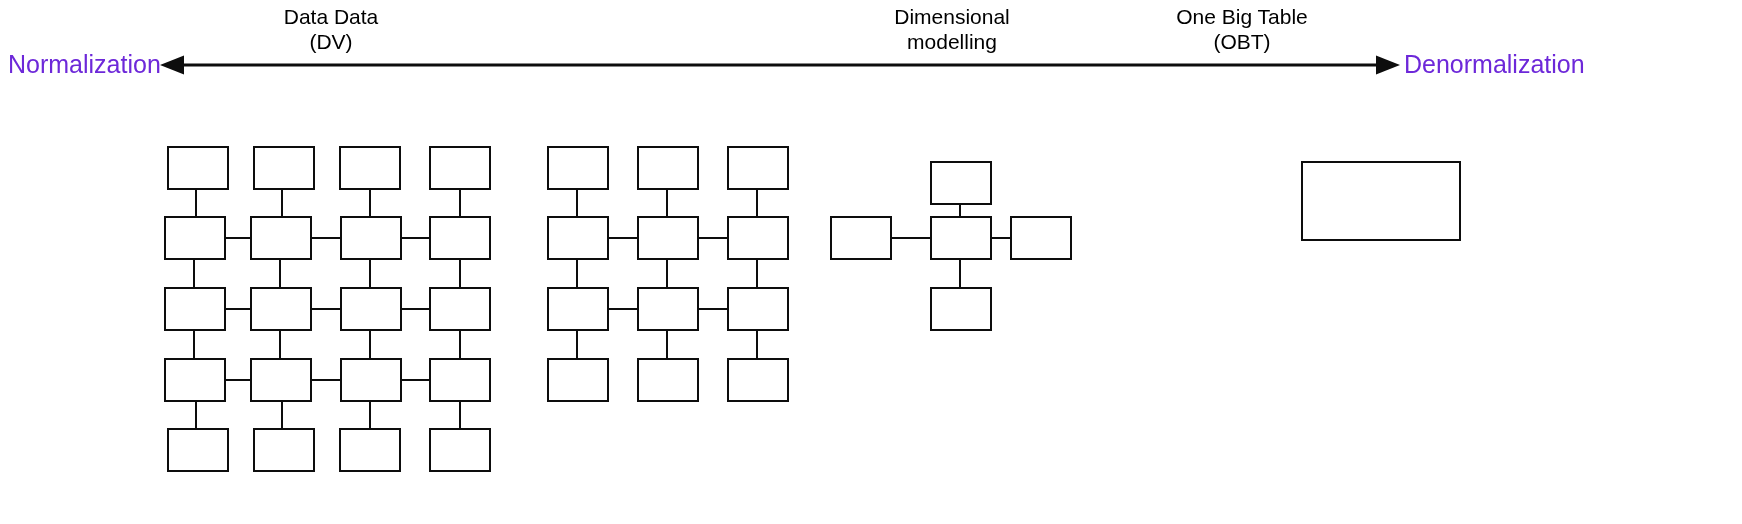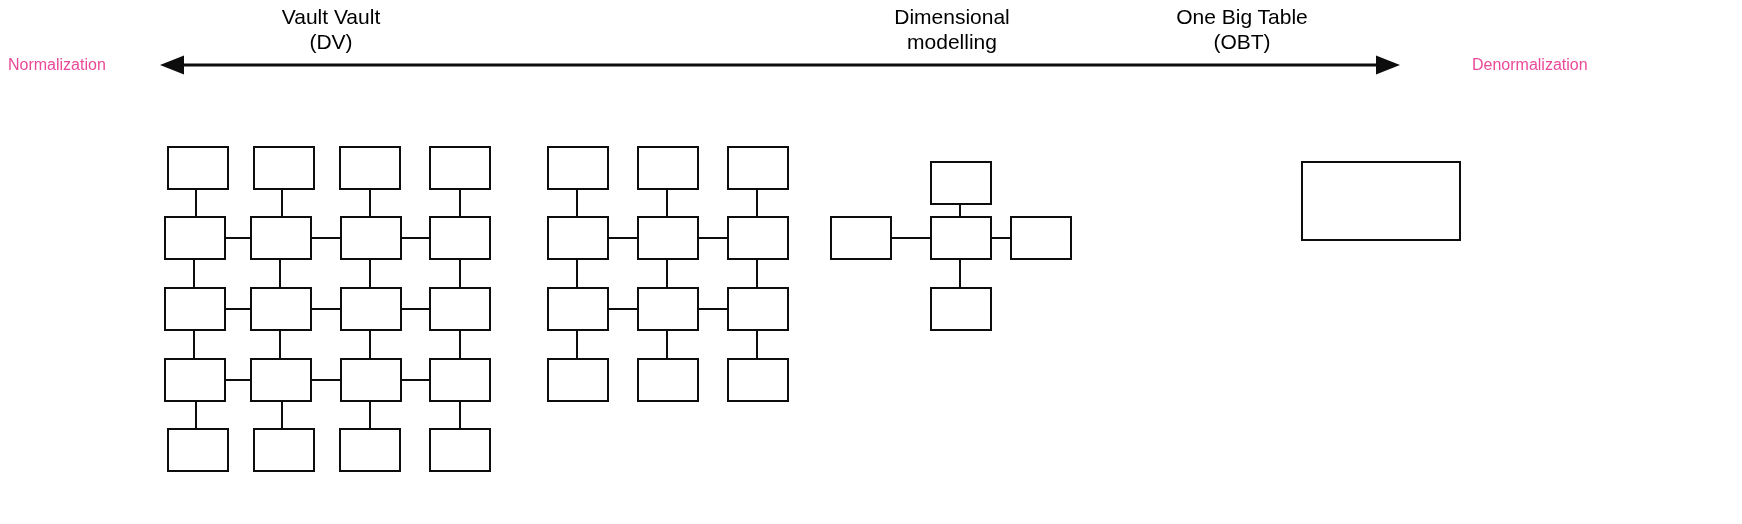--- a/index.html
+++ b/index.html
@@ -15,27 +15,27 @@
     position: relative;
     width: 1742px;
     height: 524px;
     background: #ffffff;
     overflow: hidden;
   }
 
   
   .axis-end-label {
     position: absolute;
-    font-size: 16px;
+    font-size: 25px;
     line-height: 25px;
-    color: #ec4899;
+    color: #6d28d9;
     white-space: nowrap;
   }
   #label-normalization { left: 8px;  top: 52px; }
-  #label-denormalization { left: 1472px; top: 52px; }
+  #label-denormalization { left: 1404px; top: 52px; }
 
   .stage-label {
     position: absolute;
     font-size: 21px;
     line-height: 25px;
     text-align: center;
     color: #000;
     white-space: pre-line;
   }
 
@@ -66,21 +66,21 @@
 </style>
 </head>
 <body>
 
 <div id="canvas">
 
   <div class="axis-end-label" id="label-normalization">Normalization</div>
 
   <div class="axis-end-label" id="label-denormalization">Denormalization</div>
 
-  <div class="stage-label" style="left:231px; top:4px; width:200px;">Vault Vault
+  <div class="stage-label" style="left:231px; top:4px; width:200px;">Data Data
 (DV)</div>
 
 
   <div class="stage-label" style="left:852px; top:4px; width:200px;">Dimensional
 modelling</div>
 
   <div class="stage-label" style="left:1142px; top:4px; width:200px;">One Big Table
 (OBT)</div>
 
   <div id="spectrum-arrow">

